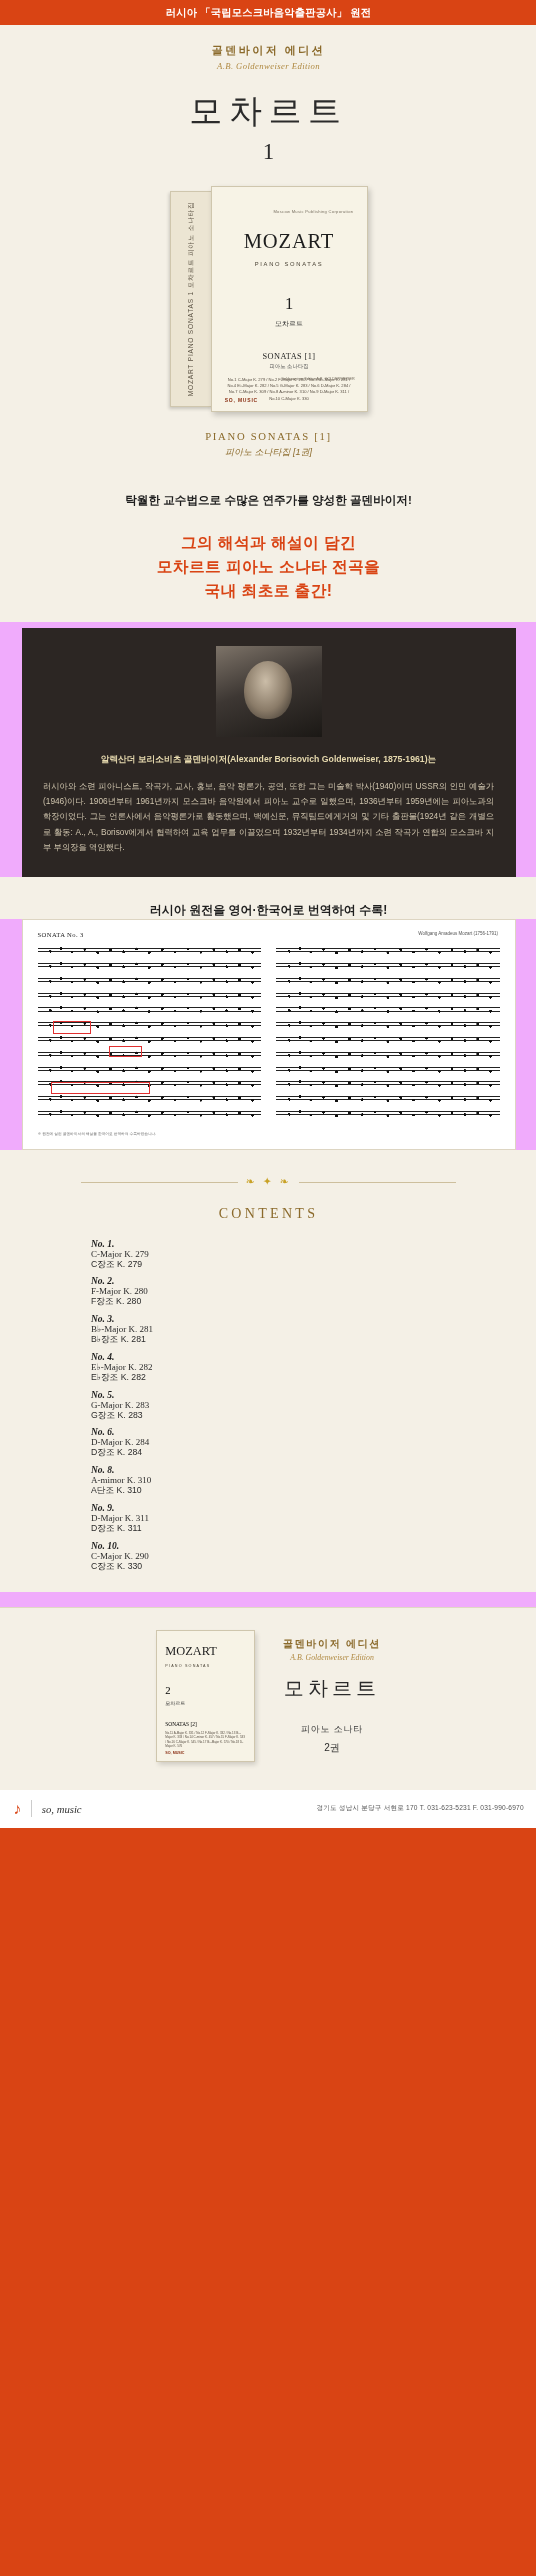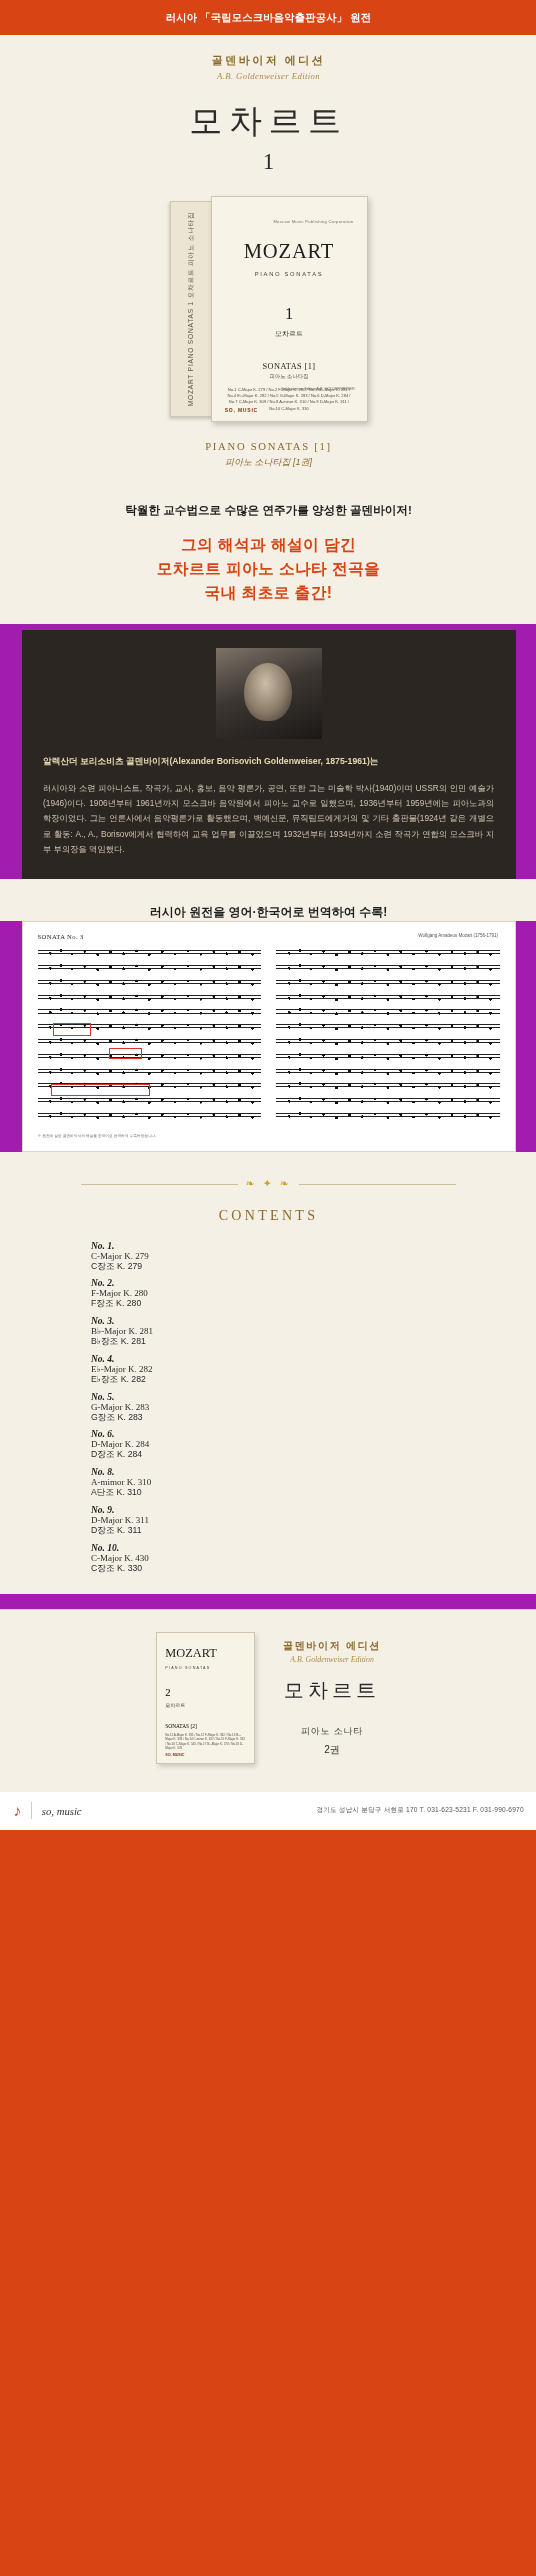--- a/index.html
+++ b/index.html
@@ -10,33 +10,33 @@
   }
   .page {
     width: 537px;
     min-height: 2576px;
     background: #d94414;
     position: relative;
     overflow: hidden;
   }
   
   .topbar {
-    height: 35px;
+    height: 25px;
     background: #d94414;
     color: #ffffff;
     display: flex;
     align-items: center;
     justify-content: center;
     font-size: 10.3px;
     font-weight: bold;
     letter-spacing: 0.2px;
   }
   .inner {
     width: 537px;
-    background: #a21caf;
+    background: #f0abfc;
     padding: 0 0 0 0;
   }
   
   .hero {
     background: #f4f0e6;
     text-align: center;
     padding-top: 18px;
     padding-bottom: 8.3px;
   }
   .edition-ko {
@@ -184,21 +184,21 @@
     background: #f4f0e6;
     text-align: center;
     padding: 25px 0 18px;
   }
   .pitch-lead {
     font-size: 11.6px;
     color: #1f1f1f;
     font-weight: bold;
   }
   .pitch-main {
-    margin-top: 15px;
+    margin-top: 23px;
     line-height: 1.55;
   }
   .pitch-main div {
     font-size: 15.7px;
     color: #d94414;
     font-weight: bold;
     letter-spacing: 0.4px;
   }
   
   .author-box {
@@ -221,20 +221,21 @@
     width: 48px; height: 58px;
     border-radius: 50% 50% 46% 46%;
     background: radial-gradient(ellipse at 45% 35%, #cbbda8 0%, #8a7b68 55%, #2e2924 100%);
   }
   .author-name {
     margin-top: 15px;
     font-size: 8.7px;
     color: #e6d9ae;
     font-weight: bold;
     line-height: 1.7;
+    text-align: center;
   }
   .author-body {
     margin-top: 11.6px;
     font-size: 8.3px;
     color: #cfc4ad;
     line-height: 1.85;
     text-align: justify;
   }
   
   .translate-head {
@@ -628,21 +629,21 @@
           <span class="toc-en">A-mimor K. 310</span>
           <span class="toc-ko">A단조 K. 310</span>
         </div>
         <div class="toc-row">
           <span class="toc-no">No. 9.</span>
           <span class="toc-en">D-Major K. 311</span>
           <span class="toc-ko">D장조 K. 311</span>
         </div>
         <div class="toc-row">
           <span class="toc-no">No. 10.</span>
-          <span class="toc-en">C-Major K. 430</span>
+          <span class="toc-en">C-Major K. 290</span>
           <span class="toc-ko">C장조 K. 330</span>
         </div>
       </div>
     </section>
 
     <section class="next-sec">
       <div class="mini-cover">
         <div class="mc-brand">MOZART</div>
         <div class="mc-sub">PIANO SONATAS</div>
         <div class="mc-no">2</div>

